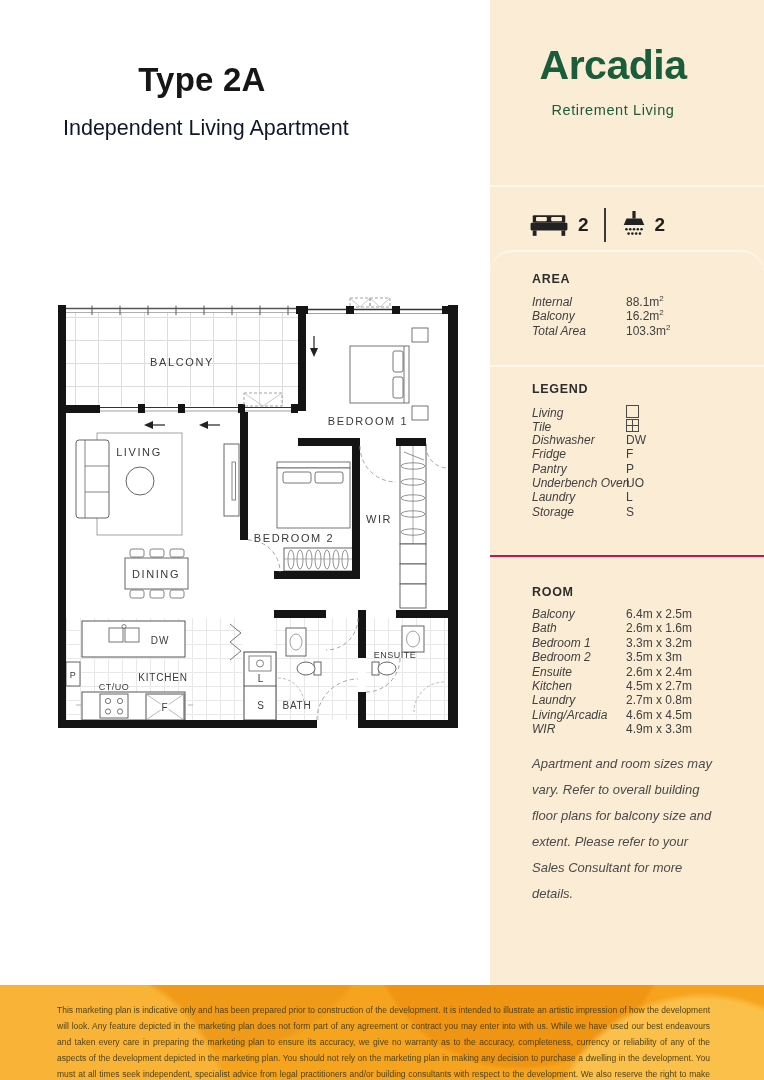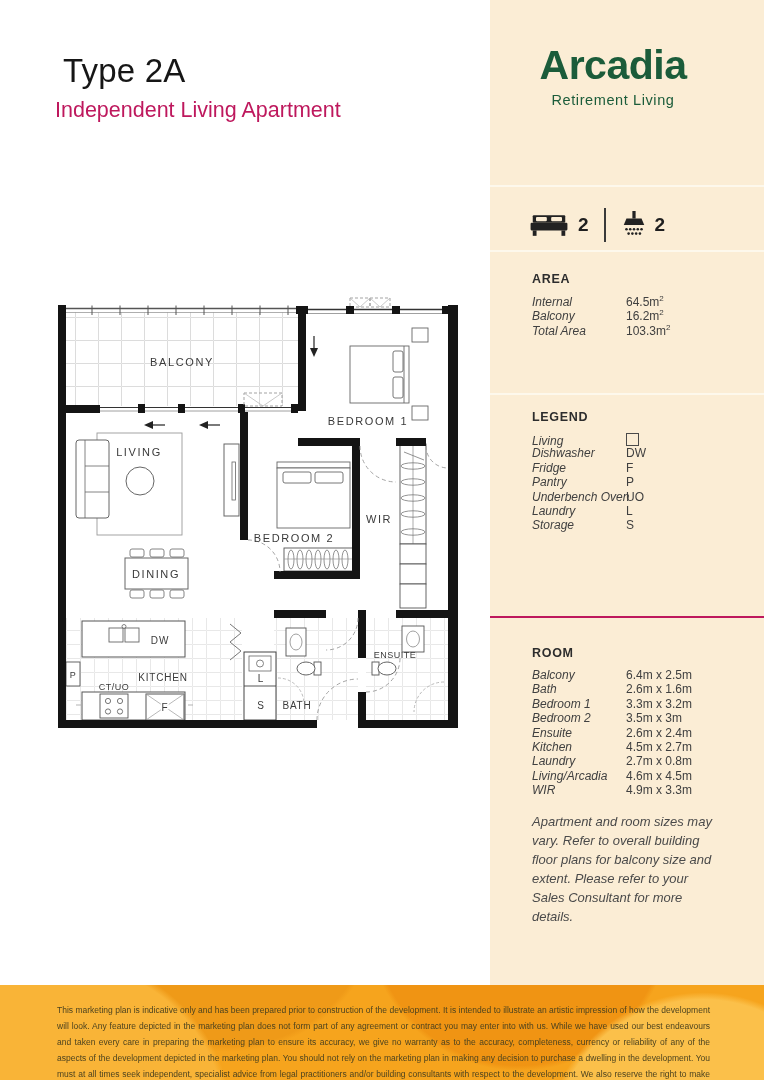--- a/index.html
+++ b/index.html
@@ -1,49 +1,49 @@
 <!DOCTYPE html>
 <html><head>
 <meta charset="utf-8">
 <style>
   html,body{margin:0;padding:0;}
   .page{position:relative;width:764px;height:1080px;background:#ffffff;overflow:hidden;
         font-family:"Liberation Sans",sans-serif;-webkit-font-smoothing:antialiased;}
   
   .main{position:absolute;left:0;top:0;width:490px;height:985px;background:#ffffff;}
   .titles{position:absolute;left:55px;top:44px;}
-  .title{font-size:33px;font-weight:normal;color:#161616;letter-spacing:.2px;margin:8px;}
-  .subtitle{font-size:21.5px;font-weight:normal;color:#be185d;margin:7px 0 0 0;}
+  .title{font-size:33px;font-weight:bold;color:#161616;letter-spacing:.2px;margin:17px;text-align:center;}
+  .subtitle{font-size:21.5px;font-weight:normal;color:#0f172a;margin:7px 0 0 8px;}
   .plan{position:absolute;left:52px;top:294px;width:410px;height:436px;}
   .plan text{font-family:"Liberation Sans",sans-serif;fill:#3a3a3a;}
   .rlabel{font-size:11px;letter-spacing:1.6px;}
   .slabel{font-size:10px;letter-spacing:.8px;}
   .tlabel{font-size:9px;letter-spacing:.5px;}
   .halo{paint-order:stroke;stroke:#ffffff;stroke-width:3px;}
   
   .sidebar{position:absolute;left:490px;top:0;width:274px;height:985px;background:#fbedd5;color:#3f3f3f;}
   .sec{box-sizing:border-box;}
   .sec-logo{height:185px;padding-top:42px;text-align:center;}
   .brand{font-size:41px;font-weight:bold;color:#1b5c3a;letter-spacing:-.5px;margin-right:28px;}
-  .tagline{font-size:14.5px;color:#1b5c3a;letter-spacing:.6px;margin-top:3px;margin-right:28px;}
+  .tagline{font-size:14.5px;color:#1b5c3a;letter-spacing:.6px;margin-top:13px;margin-right:28px;}
   .sec-stats{height:65px;border-top:2px solid #fdf8ec;padding:13px 0 0 38px;display:flex;align-items:center;box-sizing:border-box;}
   .count{font-size:19px;font-weight:bold;color:#1f1f1f;margin-left:8px;}
   .vdiv{width:2px;height:34px;background:#3a3a3a;margin:0 15px;}
-  .sec-area{height:143px;border-top:2px solid #fdf8ec;padding:20px 0 0 42px;}
-  .sec-legend{height:223px;border-top:2px solid #fdf8ec;padding:15px 0 0 42px;}
+  .sec-area{height:115px;border-top:2px solid #fdf8ec;padding:20px 0 0 42px;border-radius:23px;}
+  .sec-legend{height:190px;border-top:2px solid #fdf8ec;padding:15px 0 0 42px;}
   .sec-room{border-top:2px solid #be185d;padding:28px 0 0 42px;}
   .hd{font-size:12.5px;font-weight:bold;letter-spacing:.7px;color:#2d2d2d;margin:0 0 8px 0;}
   .row{display:flex;align-items:baseline;height:14.4px;font-size:12px;color:#404040;}
   .row .lbl{width:94px;flex:none;white-space:nowrap;font-style:italic;}
   .row sup{font-size:8px;}
   .swatch{width:11px;height:11px;border:1.2px solid #4a4a4a;background:#fbedd5;display:inline-block;position:relative;top:1px;}
   .swatch.tile{background:
      linear-gradient(#4a4a4a,#4a4a4a) 50% 0/1.2px 100% no-repeat,
      linear-gradient(#4a4a4a,#4a4a4a) 0 50%/100% 1.2px no-repeat,#fbedd5;}
-  .note{font-size:13px;font-style:italic;color:#4a4a4a;line-height:19px;width:180px;margin-top:14px;}
+  .note{font-size:13px;font-style:italic;color:#4a4a4a;line-height:26px;width:180px;margin-top:14px;}
   
   .footer{position:absolute;left:0;top:985px;width:764px;height:95px;
     background-color:#f6a41d;
     background-image:
       radial-gradient(circle at 92% 175%, #fbc04a 0 21%, rgba(251,192,74,0) 22%),
       radial-gradient(circle at 68% -70%, #f09413 0 27%, rgba(240,148,19,0) 28%),
       radial-gradient(circle at 8% 150%,  #f9b437 0 23%, rgba(249,180,55,0) 24%),
       radial-gradient(circle at 30% -90%, #ef9a18 0 26%, rgba(239,154,24,0) 27%);
     overflow:hidden;}
   .disclaimer{margin:17px 54px 0 57px;width:653px;font-size:8.5px;line-height:16px;
@@ -301,37 +301,41 @@
             <circle cx="17.5" cy="21" r="1.2"></circle>
         </g>
       </svg>
       <span class="count">2</span>
     </div>
 
     <div class="sec sec-area">
       <div class="hd">AREA</div>
       <div class="row">
         <span class="lbl">Internal</span>
-        <span class="val"><span>64.5m</span><sup>2</sup></span>
+        <span class="val"><span>88.1m</span><sup>2</sup></span>
       </div>
       <div class="row">
         <span class="lbl">Balcony</span>
         <span class="val"><span>16.2m</span><sup>2</sup></span>
       </div>
       <div class="row">
         <span class="lbl">Total Area</span>
         <span class="val"><span>103.3m</span><sup>2</sup></span>
       </div>
     </div>
 
     <div class="sec sec-legend">
       <div class="hd">LEGEND</div>
       <div class="row">
         <span class="lbl">Living</span>
         <span class="swatch"></span>
+      </div>
+      <div class="row">
+        <span class="lbl">Tile</span>
+        <span class="swatch tile"></span>
       </div>
       <div class="row">
         <span class="lbl">Dishwasher</span>
         <span class="val">DW</span>
       </div>
       <div class="row">
         <span class="lbl">Fridge</span>
         <span class="val">F</span>
       </div>
       <div class="row">

